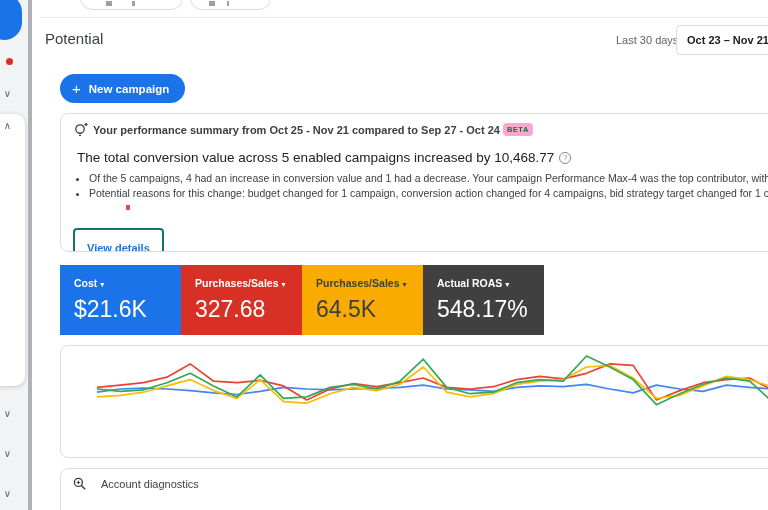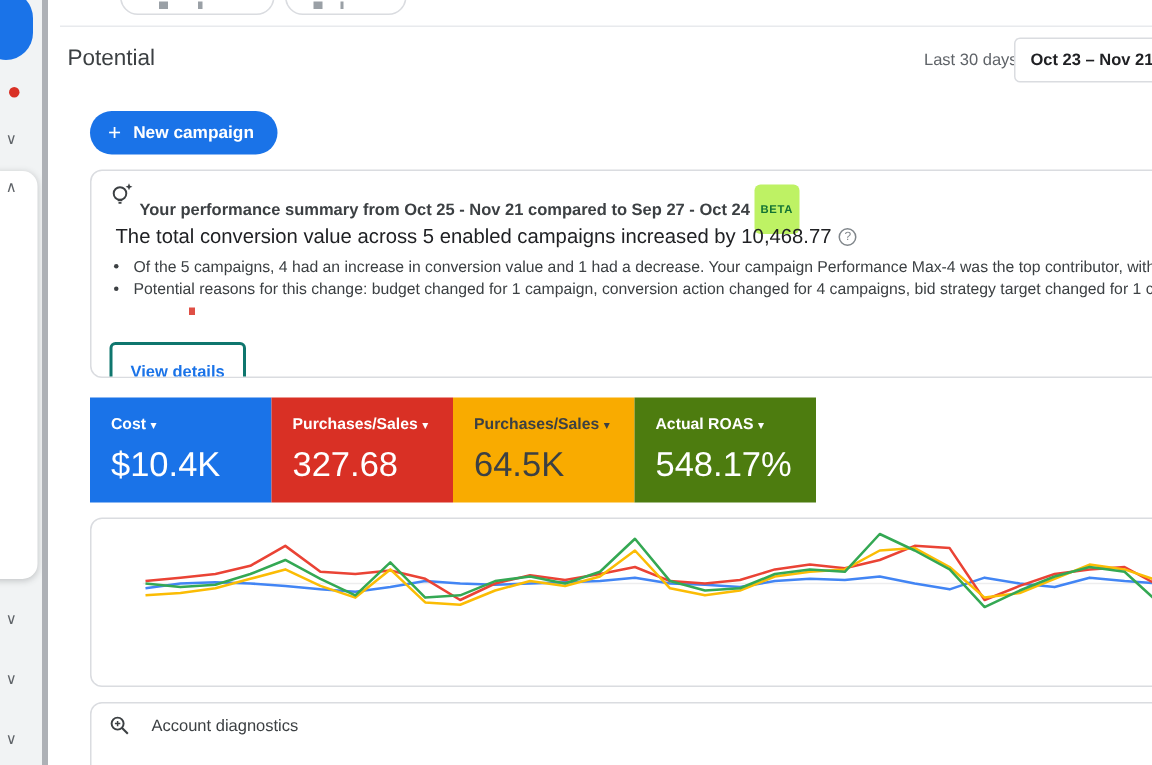--- a/index.html
+++ b/index.html
@@ -29,21 +29,21 @@
   
   .new-campaign{position:absolute;left:60px;top:74px;height:29px;border-radius:15px;background:#1a73e8;color:#fff;
                 display:flex;align-items:center;padding:0 16px 0 12px;font-size:11.5px;font-weight:bold;border:none;cursor:pointer;}
   .new-campaign .plus{font-size:15px;font-weight:normal;margin-right:8px;line-height:1;}
 
   
   .card{position:absolute;background:#fff;border:1px solid #dadce0;border-radius:8px;}
   .summary-card{left:60px;top:113px;width:720px;height:139px;overflow:hidden;}
   .summary-head{position:absolute;left:32px;top:9px;display:flex;align-items:center;gap:3px;white-space:nowrap;}
   .summary-title{font-size:11px;font-weight:bold;color:#3c4043;}
-  .beta-badge{font-size:7.5px;font-weight:bold;letter-spacing:.5px;color:#137333;background:#bef264;border-radius:4px;padding:12px 4px;}
+  .beta-badge{font-size:7.5px;font-weight:bold;letter-spacing:.5px;color:#137333;background:#f9a8d4;border-radius:4px;padding:2px 4px;}
   .bulb{position:absolute;left:11px;top:7px;}
   .summary-headline{position:absolute;left:16px;top:36px;font-size:13.5px;color:#202124;white-space:nowrap;display:flex;align-items:center;gap:5px;}
   .help-circle{display:inline-flex;width:12px;height:12px;border:1px solid #80868b;border-radius:50%;font-size:8px;color:#80868b;
                align-items:center;justify-content:center;flex:0 0 auto;}
   .summary-bullets{position:absolute;left:14px;top:57px;margin:0;padding-left:14px;font-size:10.5px;color:#3c4043;line-height:15px;white-space:nowrap;}
   .broken-glyph{position:absolute;left:65px;top:91px;width:4px;height:5px;background:#d93025;opacity:.85;}
   .view-details{position:absolute;left:12px;top:114px;height:23px;padding:12px 12px;border:2px solid #0f766e;border-radius:4px;background:#fff;
                 font-size:11px;font-weight:bold;color:#1a73e8;cursor:pointer;}
 
   
@@ -118,31 +118,31 @@
       <li>Of the 5 campaigns, 4 had an increase in conversion value and 1 had a decrease. Your campaign Performance Max-4 was the top contributor, with an increase of 8,991.90 conversi</li>
       <li>Potential reasons for this change: budget changed for 1 campaign, conversion action changed for 4 campaigns, bid strategy target changed for 1 campaign, and ads eligibility chan</li>
     </ul>
     <span class="broken-glyph"></span>
     <button class="view-details">View details</button>
   </div>
 
   <div class="scorecards">
     <div class="scorecard" style="background: rgb(26, 115, 232); color: rgb(255, 255, 255);">
       <div class="label"><span>Cost</span><span class="caret">▾</span></div>
-      <div class="value">$10.4K</div>
+      <div class="value">$21.6K</div>
     </div>
     <div class="scorecard" style="background: rgb(217, 48, 37); color: rgb(255, 255, 255);">
       <div class="label"><span>Purchases/Sales</span><span class="caret">▾</span></div>
       <div class="value">327.68</div>
     </div>
     <div class="scorecard" style="background: rgb(249, 171, 0); color: rgb(60, 64, 67);">
       <div class="label"><span>Purchases/Sales</span><span class="caret">▾</span></div>
       <div class="value">64.5K</div>
     </div>
-    <div class="scorecard" style="background: #4d7c0f; color: rgb(255, 255, 255);">
+    <div class="scorecard" style="background: #404040; color: rgb(255, 255, 255);">
       <div class="label"><span>Actual ROAS</span><span class="caret">▾</span></div>
       <div class="value">548.17%</div>
     </div>
   </div>
 
   <div class="card chart-card">
     <svg class="chart-svg" width="680" height="92" viewBox="0 0 680 92">
       <line x1="0" y1="39" x2="680" y2="39" stroke="#ededee" stroke-width="1"></line>
     <polyline points="2.0,42.2 25.3,39.0 48.6,38.2 71.9,39.0 95.2,40.6 118.6,42.9 141.9,44.5 165.2,41.4 188.5,37.4 211.8,39.0 235.1,39.8 258.4,39.0 281.7,38.2 305.0,37.4 328.3,35.1 351.7,39.0 375.0,39.8 398.3,41.4 421.6,37.4 444.9,35.9 468.2,36.7 491.5,34.3 514.8,39.0 538.1,42.9 561.4,35.1 584.8,39.0 608.1,41.4 631.4,35.1 654.7,37.4 678.0,39.0" fill="none" stroke="#4285f4" stroke-width="1.7" stroke-linejoin="round"></polyline>
         <polyline points="2.0,37.4 25.3,35.1 48.6,32.7 71.9,27.2 95.2,13.9 118.6,31.2 141.9,32.7 165.2,30.4 188.5,35.9 211.8,50.0 235.1,39.0 258.4,33.5 281.7,36.7 305.0,32.7 328.3,28.0 351.7,37.4 375.0,39.0 398.3,36.7 421.6,29.6 444.9,26.4 468.2,28.8 491.5,23.3 514.8,13.9 538.1,15.4 561.4,50.0 584.8,40.6 608.1,32.7 631.4,29.6 654.7,28.0 678.0,40.6" fill="none" stroke="#ea4335" stroke-width="1.7" stroke-linejoin="round"></polyline>

